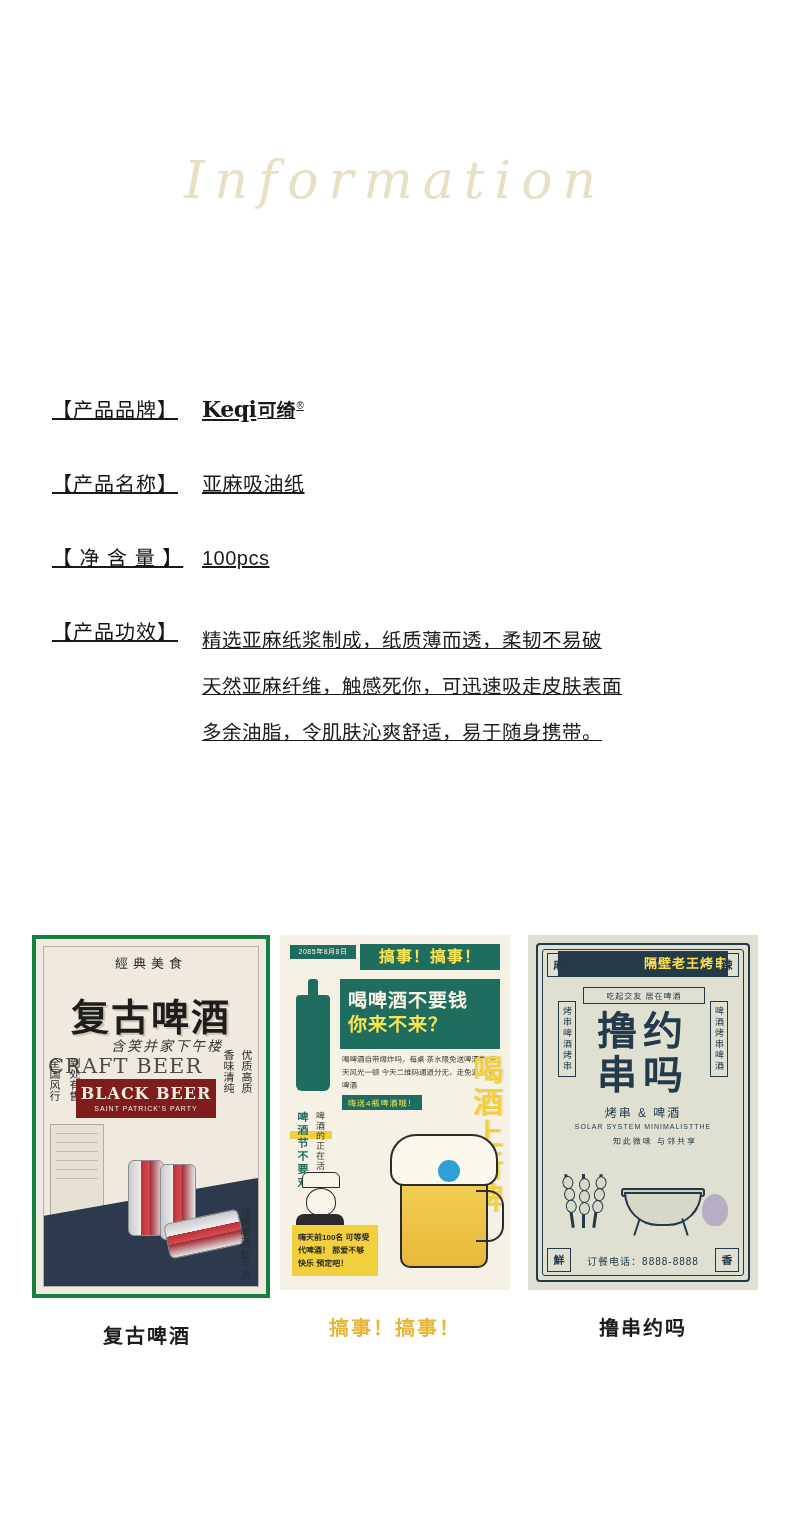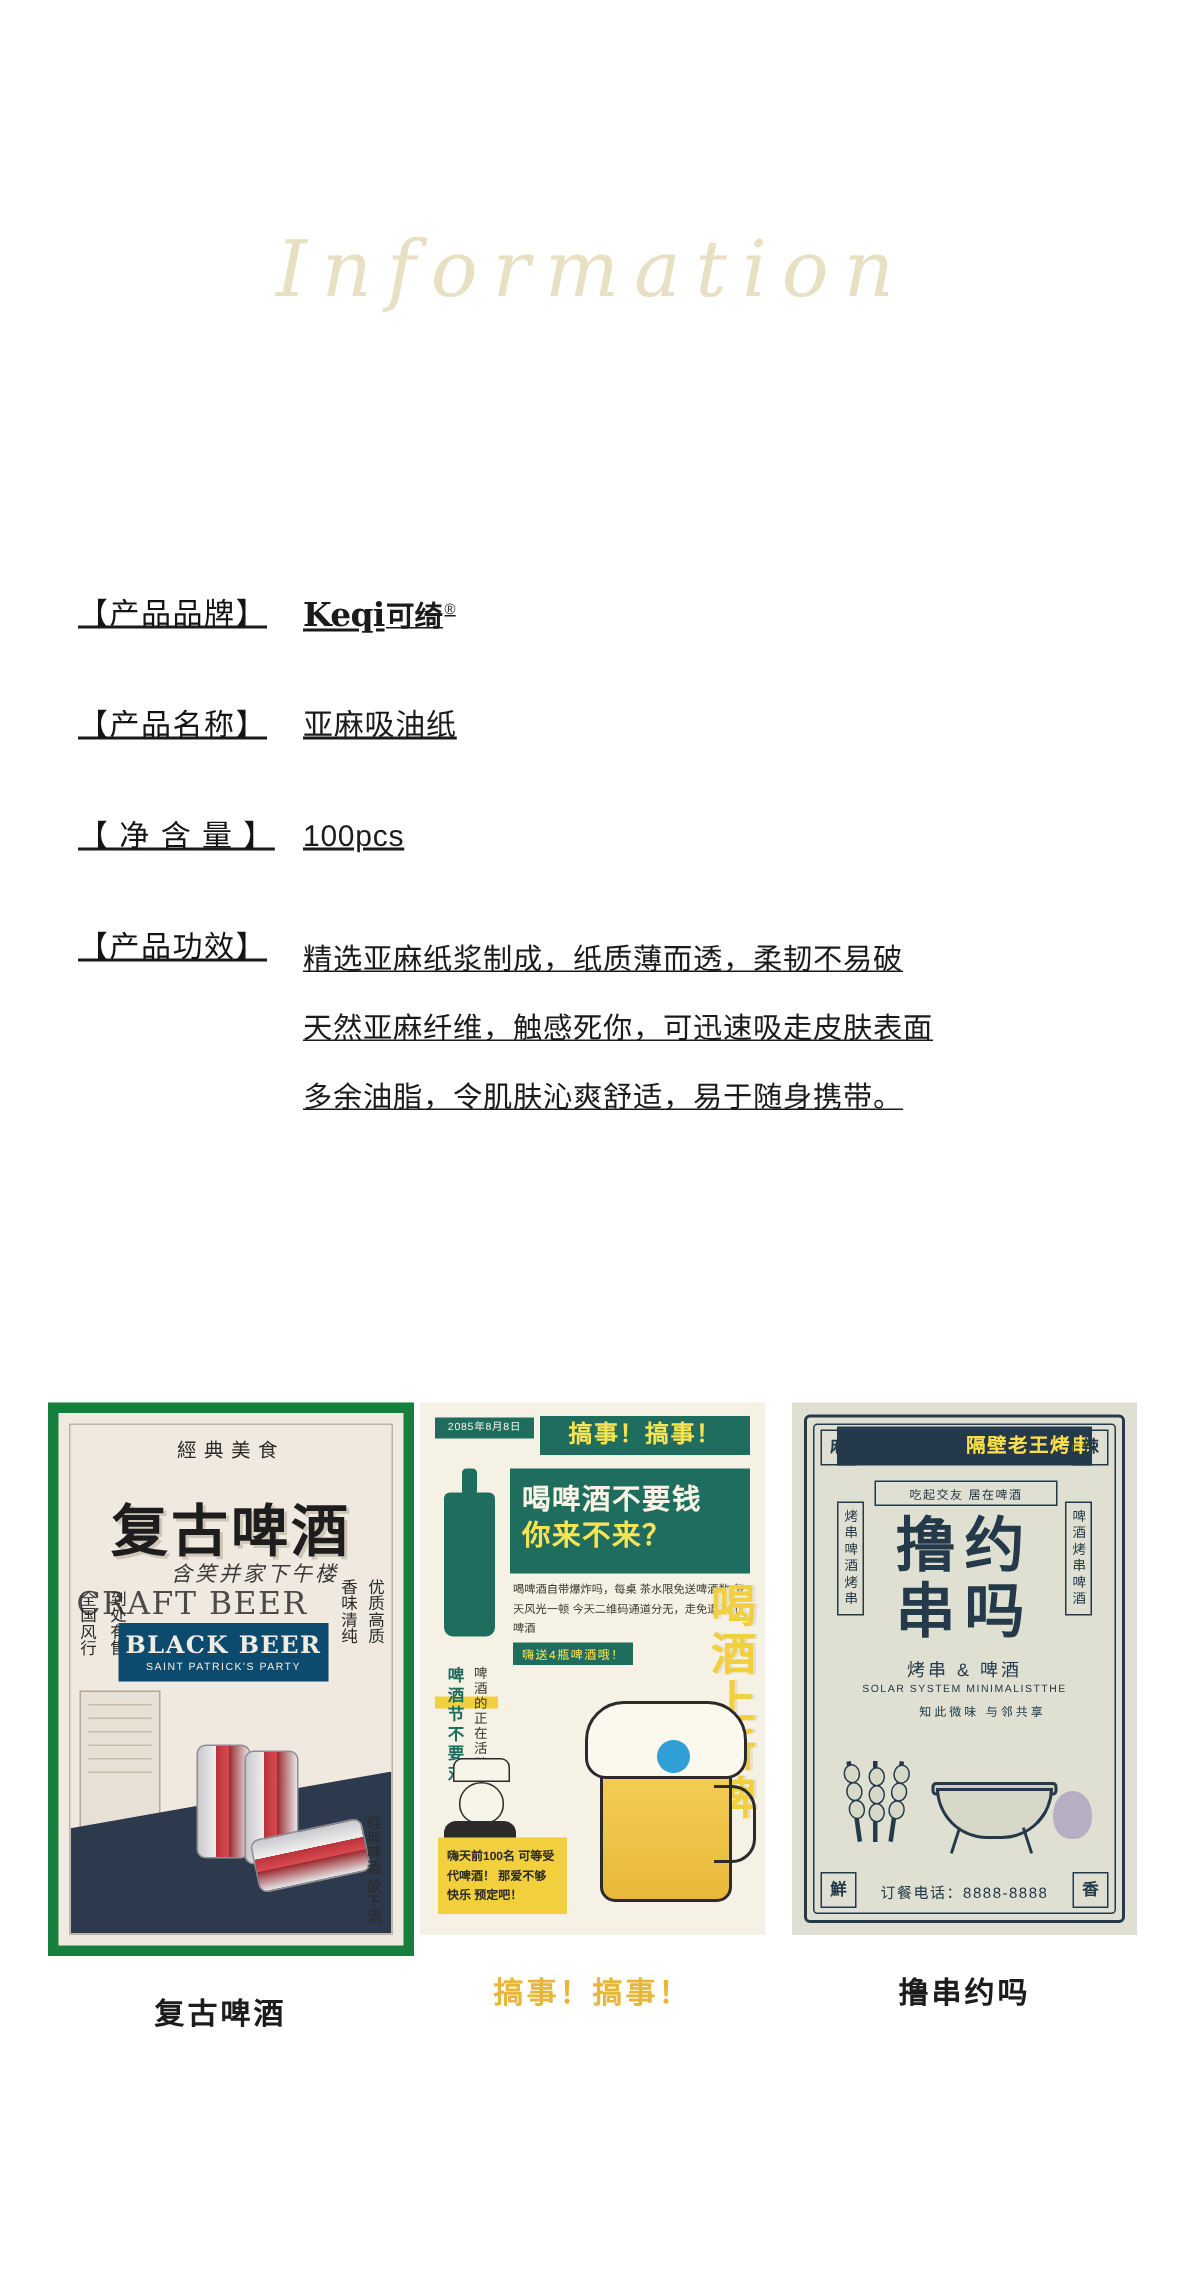--- a/index.html
+++ b/index.html
@@ -125,21 +125,21 @@
     font-weight: bold;
     letter-spacing: 2px;
   }
   .cap-1 { color: #1c1c1c; }
   .cap-2 { color: #e8b63a; }
   .cap-3 { color: #1c1c1c; }
 
   
   .p1 {
     background: #efe9e0;
-    border: 7px solid #15803d;
+    border: 4px solid #15803d;
   }
   .p1-inner {
     position: absolute;
     inset: 7px;
     border: 1px solid #bdb2a2;
   }
   .p1-top {
     position: absolute;
     top: 14px;
     left: 0;
@@ -180,21 +180,21 @@
     font-size: 21px;
     letter-spacing: 1px;
     color: #2f2f2f;
     opacity: .85;
   }
   .p1-band {
     position: absolute;
     top: 140px;
     left: 40px;
     width: 140px;
-    background: #0c4a6e;
+    background: #7f1d1d;
     color: #f1ece2;
     text-align: center;
     padding: 5px 0 6px;
   }
   .p1-band b {
     display: block;
     font-family: "DejaVu Serif", serif;
     font-size: 16px;
     letter-spacing: 1px;
   }

